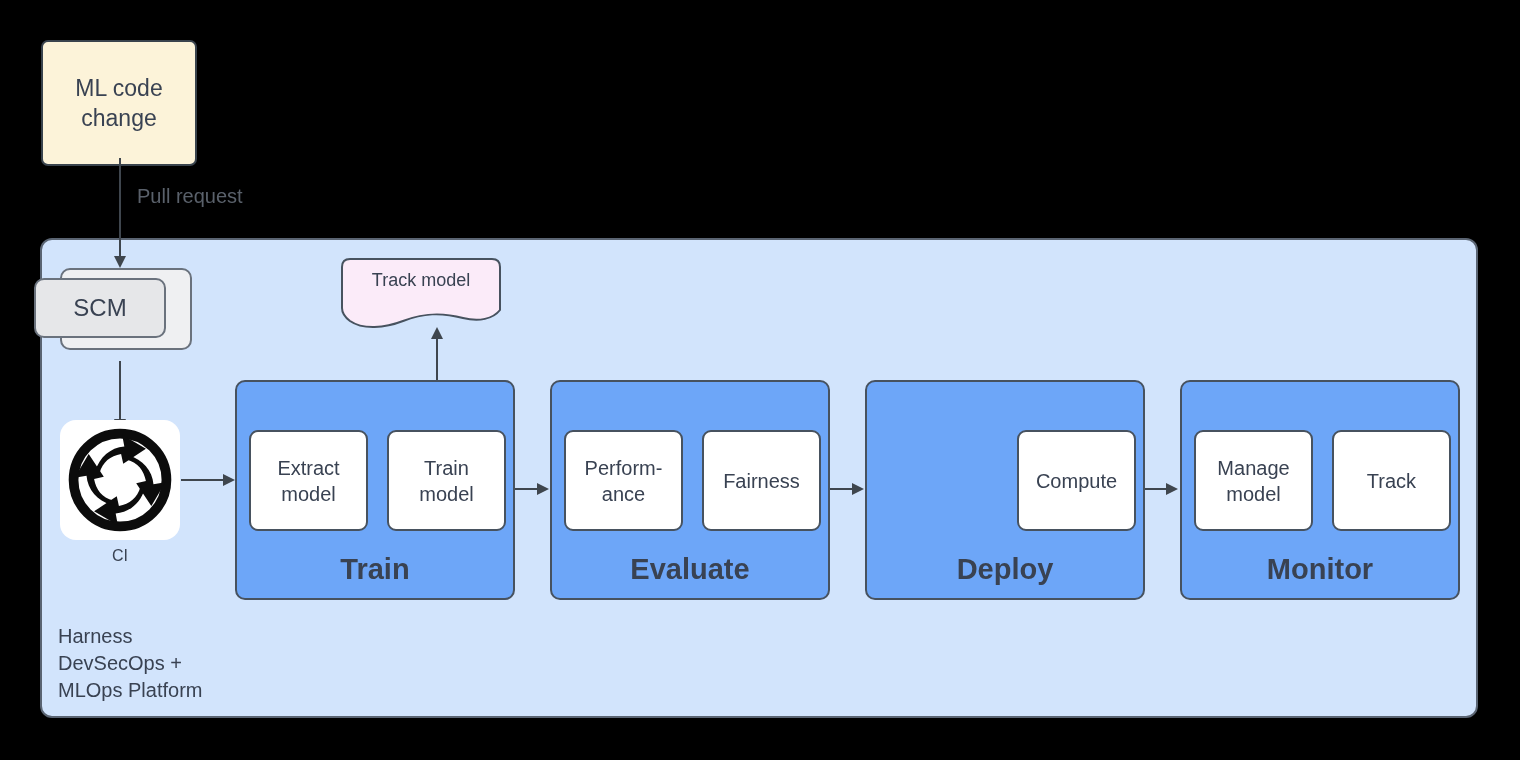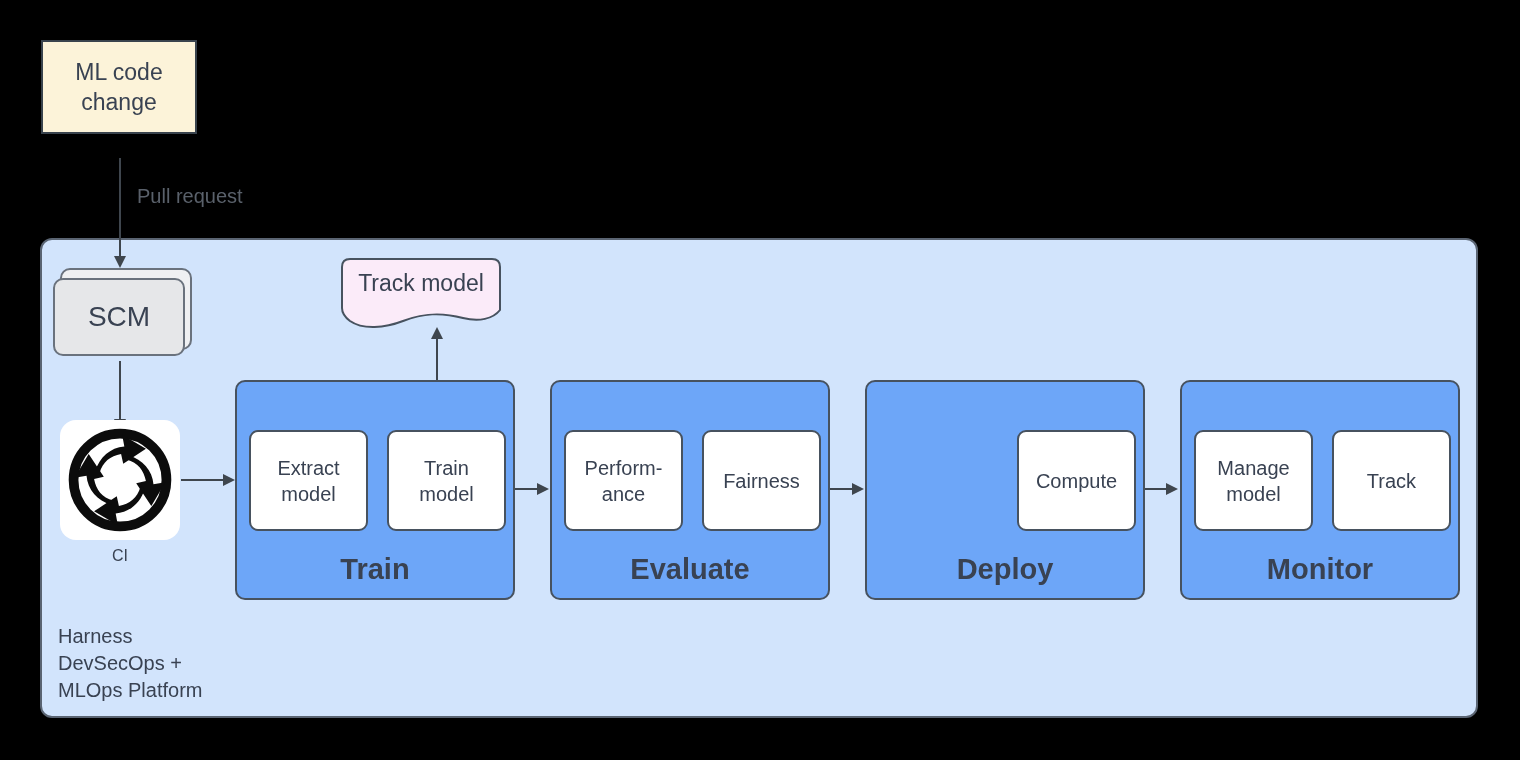--- a/index.html
+++ b/index.html
@@ -22,51 +22,51 @@
     --c-text-gray:#5A616B;
     --c-icon-black:#0C0C0C;
     --c-ci-tile-fill:#FFFFFF;
   }
   *{box-sizing:border-box;margin:0;padding:0;}
   body{background:#000;font-family:"Liberation Sans",sans-serif;}
   #canvas{position:relative;width:1520px;height:760px;background:var(--c-canvas-bg);overflow:hidden;}
   .pre{white-space:pre-line;}
   .node{position:absolute;display:flex;align-items:center;justify-content:center;text-align:center;color:var(--c-text-dark);}
 
-  .ml-box{left:41px;top:40px;width:156px;height:94px;background:var(--c-ml-box-fill);
-    border:2px solid var(--c-ml-box-border);border-radius:0;font-size:23px;line-height:30px;}
+  .ml-box{left:41px;top:40px;width:156px;height:126px;background:var(--c-ml-box-fill);
+    border:2px solid var(--c-ml-box-border);border-radius:7px;font-size:23px;line-height:30px;}
 
   .platform{position:absolute;left:40px;top:238px;width:1438px;height:480px;
     background:var(--c-platform-fill);border:2px solid var(--c-platform-border);border-radius:12px;}
   #platform-label{position:absolute;left:58px;top:623px;font-size:20px;line-height:27px;color:var(--c-text-dark);}
 
   .scm-back{left:60px;top:268px;width:132px;height:82px;background:var(--c-scm-back-fill);
     border:2px solid var(--c-scm-border);border-radius:10px;}
-  .scm-front{left:53px;top:278px;width:132px;height:78px;background:var(--c-scm-front-fill);
-    border:2px solid var(--c-scm-border);border-radius:10px;font-size:28px;}
+  .scm-front{left:34px;top:278px;width:132px;height:60px;background:var(--c-scm-front-fill);
+    border:2px solid var(--c-scm-border);border-radius:10px;font-size:24px;}
 
   .ci-tile{left:60px;top:420px;width:120px;height:120px;background:var(--c-ci-tile-fill);
     border-radius:16px;display:flex;align-items:center;justify-content:center;position:absolute;}
   #ci-label{position:absolute;left:60px;top:547px;width:120px;text-align:center;
     font-size:16px;color:var(--c-text-dark);}
 
   .stage{position:absolute;top:380px;width:280px;height:220px;background:var(--c-stage-fill);
     border:2px solid var(--c-stage-border);border-radius:10px;}
   #stage-train{left:235px;} #stage-evaluate{left:550px;} #stage-deploy{left:865px;} #stage-monitor{left:1180px;text-decoration:underline;}
   .subbox{position:absolute;top:48px;width:119px;height:101px;background:var(--c-subbox-fill);
     border:2px solid var(--c-subbox-border);border-radius:9px;display:flex;align-items:center;justify-content:center;
     text-align:center;font-size:20px;line-height:26px;color:var(--c-text-dark);}
   .sb1{left:12px;} .sb2{left:150px;}
   .stage-label{position:absolute;bottom:12px;left:0;width:100%;text-align:center;
     font-size:29px;font-weight:700;color:var(--c-text-dark);}
 
   #doc{position:absolute;left:341px;top:258px;width:160px;height:74px;}
   #doc svg{position:absolute;left:0;top:0;}
   .doc-label{position:absolute;left:0;top:12px;width:100%;text-align:center;
-    font-size:23px;color:var(--c-text-dark);}
+    font-size:18px;color:var(--c-text-dark);}
 
   .label-gray{position:absolute;font-size:20px;color:var(--c-text-gray);}
 
   .arrow-v{position:absolute;width:2px;background:var(--c-arrow);}
   .arrow-v.head-down::after{content:"";position:absolute;left:-5px;bottom:-12px;width:0;height:0;
     border-left:6px solid transparent;border-right:6px solid transparent;border-top:12px solid var(--c-arrow);}
   .arrow-v.head-up::before{content:"";position:absolute;left:-5px;top:-12px;width:0;height:0;
     border-left:6px solid transparent;border-right:6px solid transparent;border-bottom:12px solid var(--c-arrow);}
   .arrow-h{position:absolute;height:2px;background:var(--c-arrow);}
   .arrow-h.head-right::after{content:"";position:absolute;top:-5px;right:-12px;width:0;height:0;

